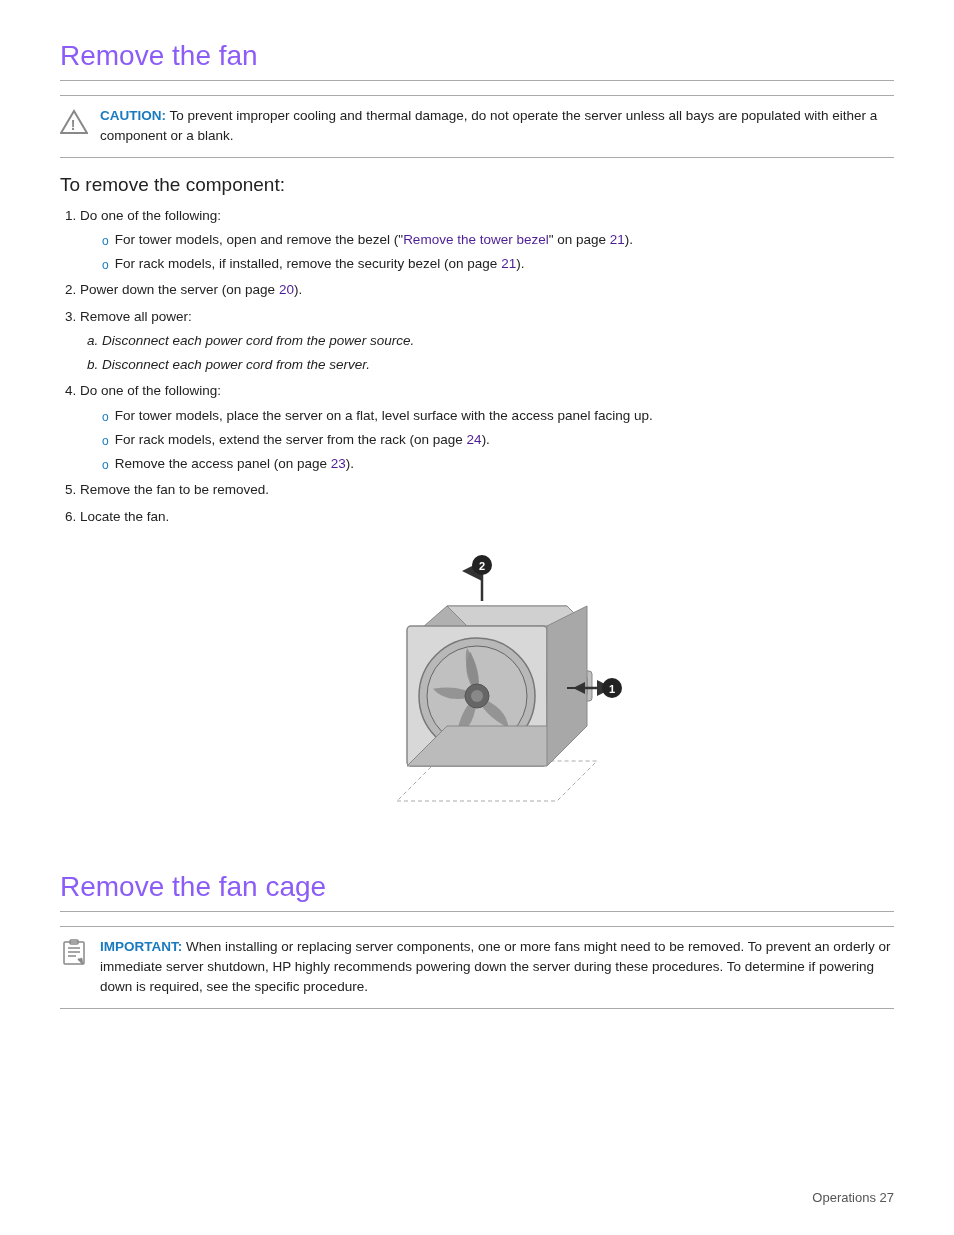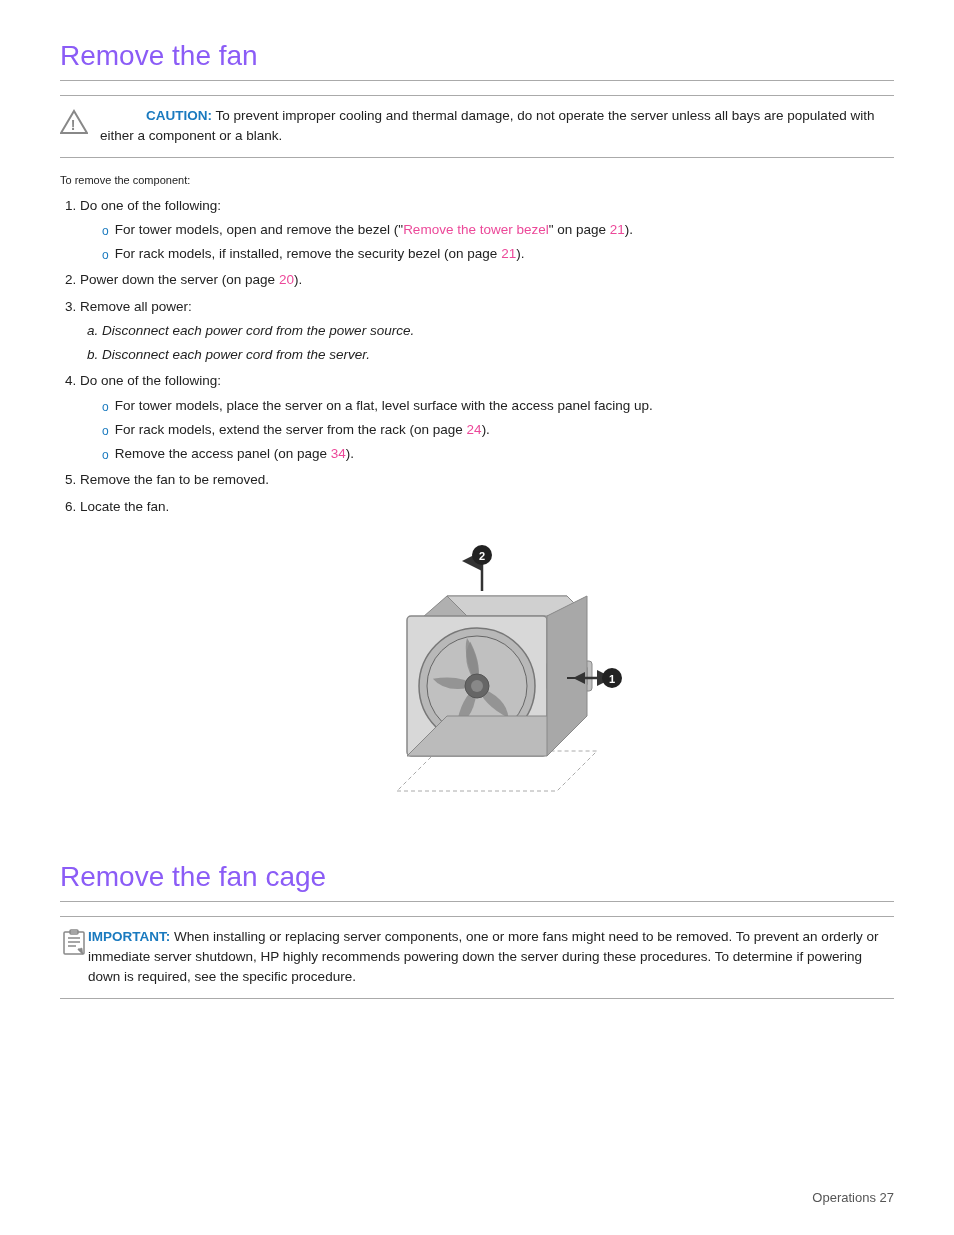--- a/index.html
+++ b/index.html
@@ -37,25 +37,24 @@
       width: 28px;
       height: 28px;
       margin-top: 2px;
     }
     .caution-text {
       font-size: 13.5px;
       line-height: 1.5;
     }
     .caution-text strong {
       color: #1a7abf;
-      margin-left: 46px;
     }
     .intro-text {
       margin-bottom: 10px;
-      font-size: 11px;
+      font-size: 19px;
     }
     ol.main-list {
       margin-left: 20px;
       margin-bottom: 4px;
     }
     ol.main-list > li {
       margin-bottom: 6px;
       font-size: 13.5px;
       line-height: 1.5;
     }
@@ -80,37 +79,38 @@
       gap: 6px;
     }
     ul.bullet-list li::before {
       content: "o";
       color: #1a7abf;
       font-size: 12px;
       margin-top: 2px;
       flex-shrink: 0;
     }
     a.page-link {
-      color: #ec4899;
+      color: #4c1d95;
       text-decoration: none;
     }
     .diagram-area {
       display: flex;
       justify-content: center;
       align-items: center;
       margin: 24px 0 30px 0;
       min-height: 280px;
     }
     .important-box {
       display: flex;
       align-items: flex-start;
       border-top: 1px solid #aaa;
       border-bottom: 1px solid #aaa;
       padding: 10px 0;
       margin-bottom: 16px;
+      gap: 12px;
     }
     .important-icon {
       flex-shrink: 0;
       width: 28px;
       height: 28px;
       margin-top: 2px;
     }
     .important-text {
       font-size: 13.5px;
       line-height: 1.5;
@@ -175,21 +175,21 @@
   <li>
     <span>Do one of the following:</span>
     <ul class="bullet-list">
       <li>
         <span>For tower models, place the server on a flat, level surface with the access panel facing up.</span>
       </li>
       <li>
         <span>For rack models, extend the server from the rack (on page <a class="page-link">24</a>).</span>
       </li>
       <li>
-        <span>Remove the access panel (on page <a class="page-link">34</a>).</span>
+        <span>Remove the access panel (on page <a class="page-link">23</a>).</span>
       </li>
     </ul>
   </li>
 
   <li>
     <span>Remove the fan to be removed.</span>
   </li>
 
   <li>
     <span>Locate the fan.</span>

